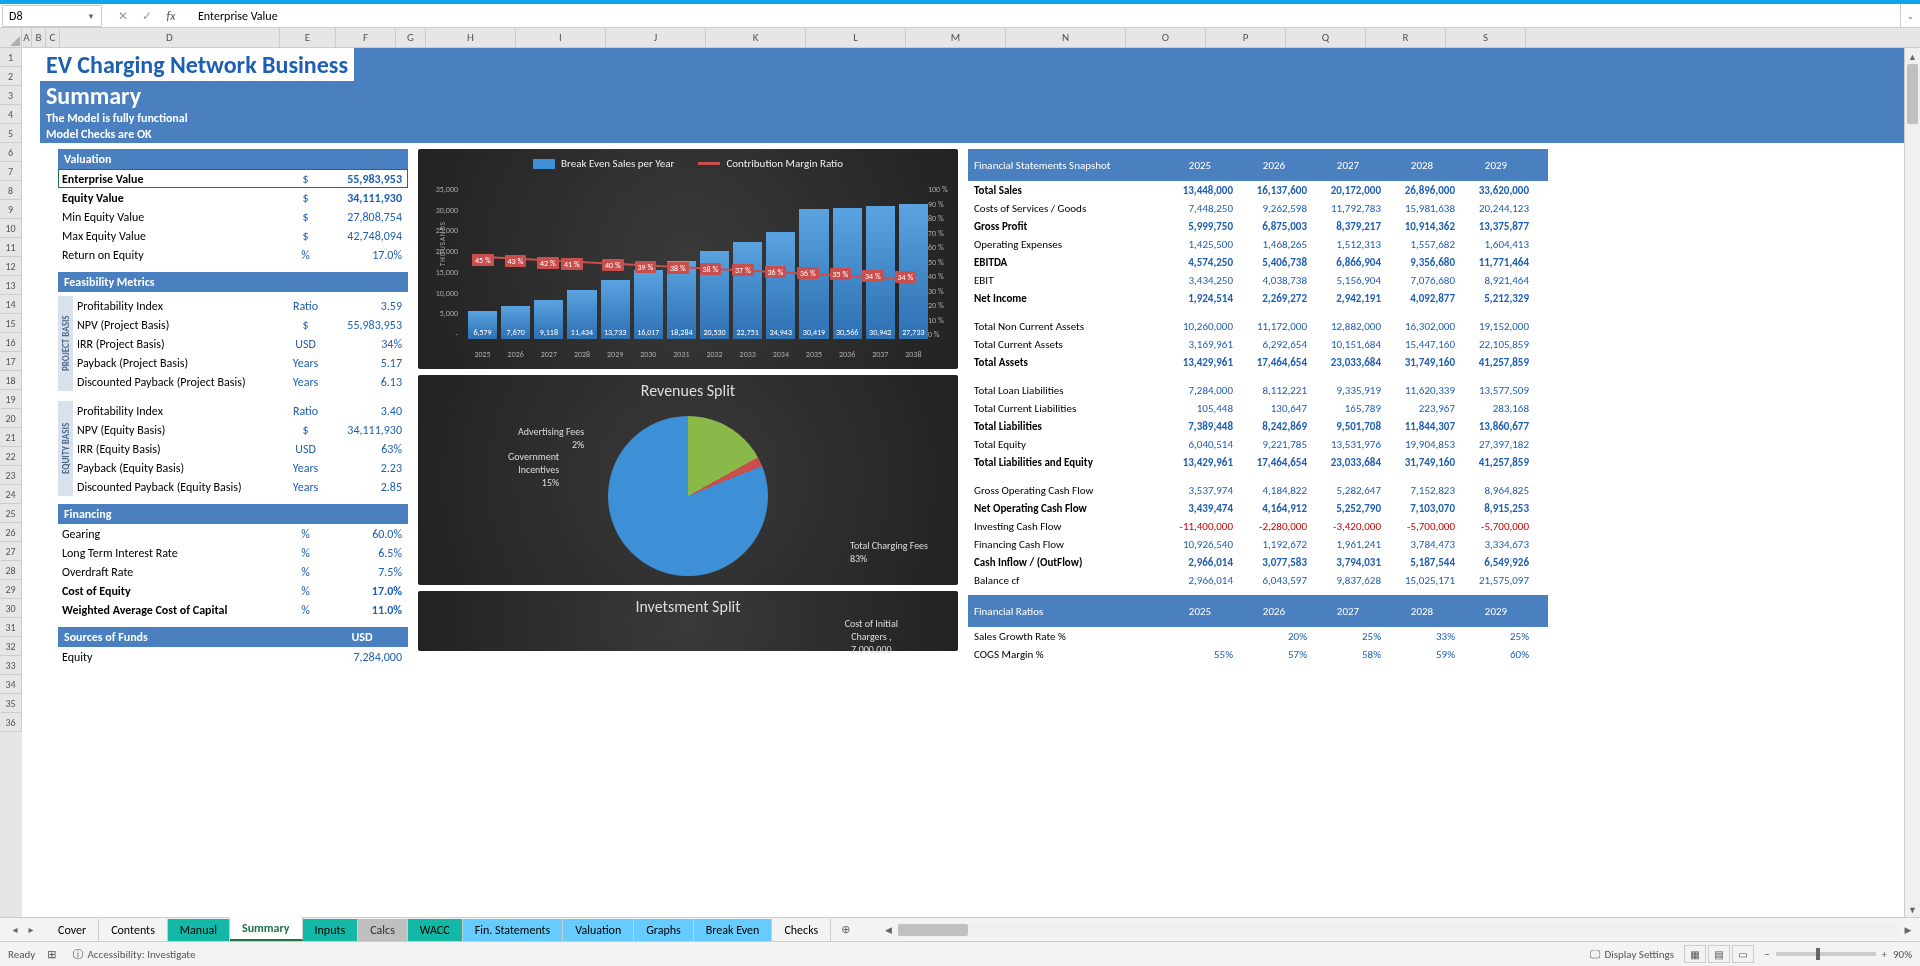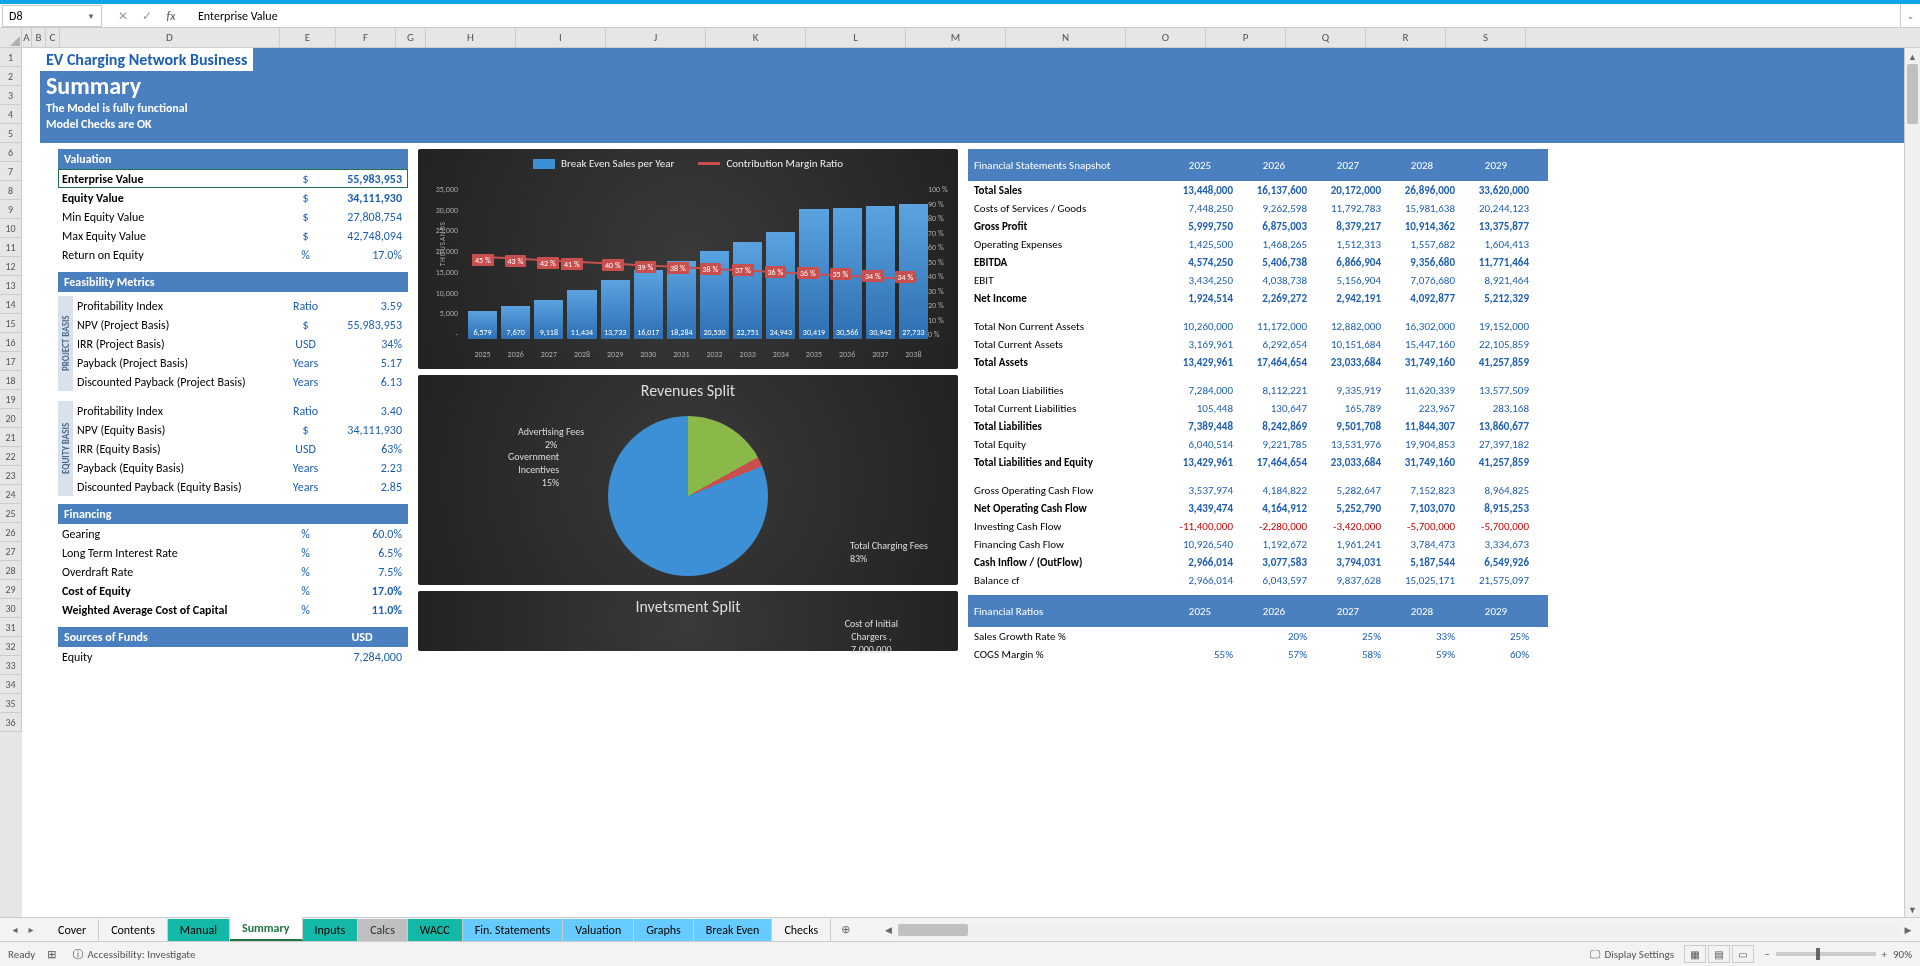--- a/index.html
+++ b/index.html
@@ -28,21 +28,21 @@
 .rh{height:19px;border-bottom:1px solid #ccc;border-right:1px solid #ccc;text-align:center;font-size:10px;color:#555;display:flex;align-items:center;justify-content:center}
 .sheet{flex:1;position:relative;overflow:hidden}
 .vsb{width:16px;background:#f0f0f0;border-left:1px solid #ccc;display:flex;flex-direction:column}
 .vsb .arr{height:16px;text-align:center;font-size:9px;color:#666;display:flex;align-items:center;justify-content:center}
 .vsb .track{flex:1;background:#f0f0f0;position:relative}
 .vsb .thumb{position:absolute;top:0;left:2px;right:2px;height:60px;background:#c0c0c0;border-radius:2px}
 
 
 .content{position:absolute;inset:0;padding:0}
 .banner{background:#4a7fc0;color:#fff;height:95px;margin-left:18px}
-.title-white{background:#fff;color:#1e5fb3;font-size:16px;font-weight:bold;padding:2px 6px;display:inline-block}
+.title-white{background:#fff;color:#1e5fb3;font-size:24px;font-weight:bold;padding:2px 6px;display:inline-block}
 .subtitle{color:#fff;font-size:24px;font-weight:bold;padding:0 6px}
 .note{color:#fff;font-size:12px;font-weight:bold;padding:1px 6px}
 
 .cols3{display:flex;gap:0;padding:6px 0 0 36px}
 .left{width:350px}
 .mid{width:560px;padding:0 10px}
 .right{width:580px}
 
 .secthdr{background:#4a7fc0;color:#fff;font-weight:bold;padding:3px 6px;font-size:12px}
 .row{display:flex;align-items:center;height:19px;font-size:12px}
@@ -461,21 +461,21 @@
                   <span>2036</span>
                   <span>2037</span>
                   <span>2038</span>
                 </div>
             </div>
 
             <div class="chart chart2">
               <div class="ctitle">Revenues Split</div>
               <div class="pie"></div>
               <div class="pieslice" style="right:30px;bottom:20px">Total Charging Fees<br>83%</div>
-              <div class="pieslice" style="left:100px;top:50px;text-align:center">Advertising Fees<br>2%</div>
+              <div class="pieslice" style="left:100px;top:50px;text-align:right">Advertising Fees<br>2%</div>
               <div class="pieslice" style="left:90px;top:75px;text-align:right">Government<br>Incentives<br>15%</div>
             </div>
 
             <div class="chart chart3">
               <div class="ctitle">Invetsment Split</div>
               <div class="pieslice" style="right:60px;top:26px;text-align:center">Cost of Initial<br>Chargers ,<br>7,000,000</div>
             </div>
           </div>
 
           <div class="right snap">

